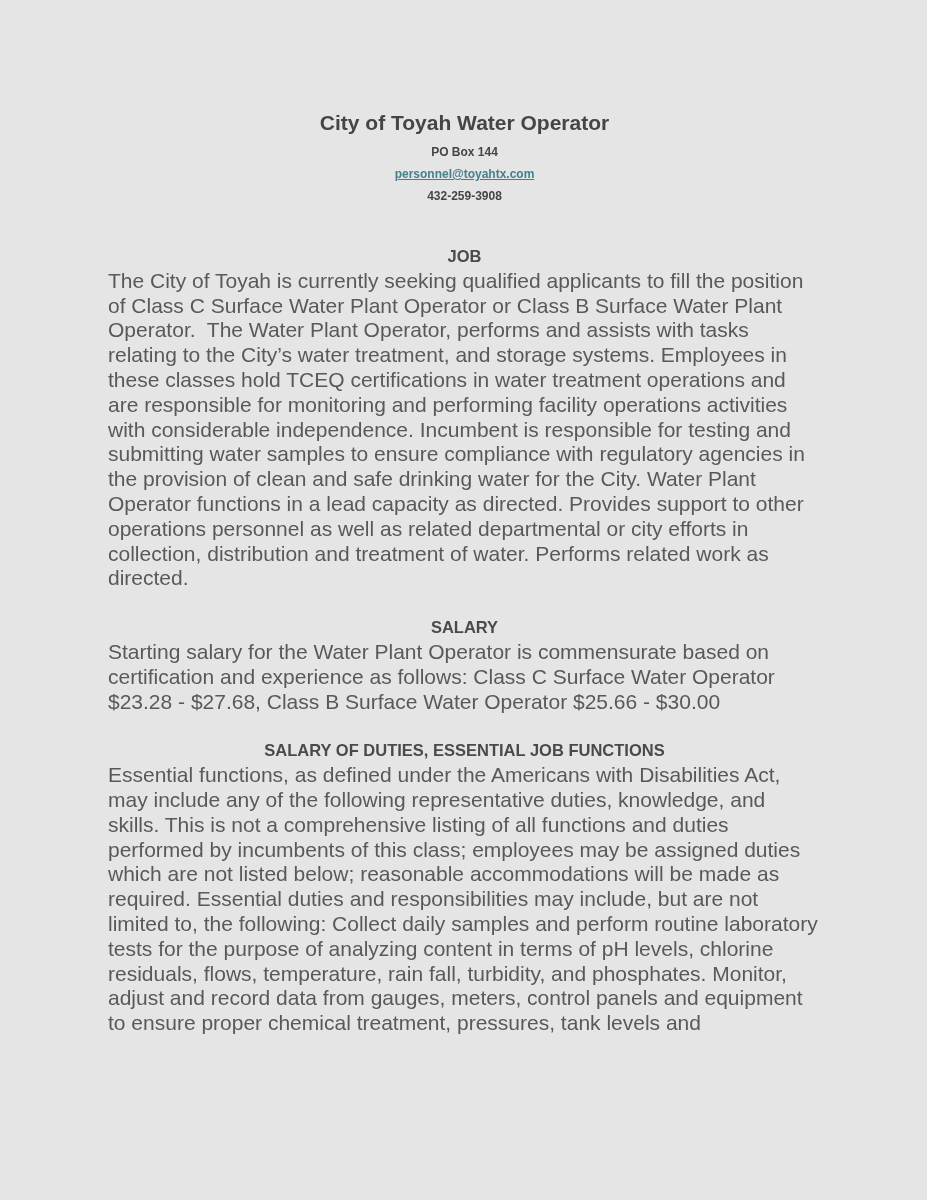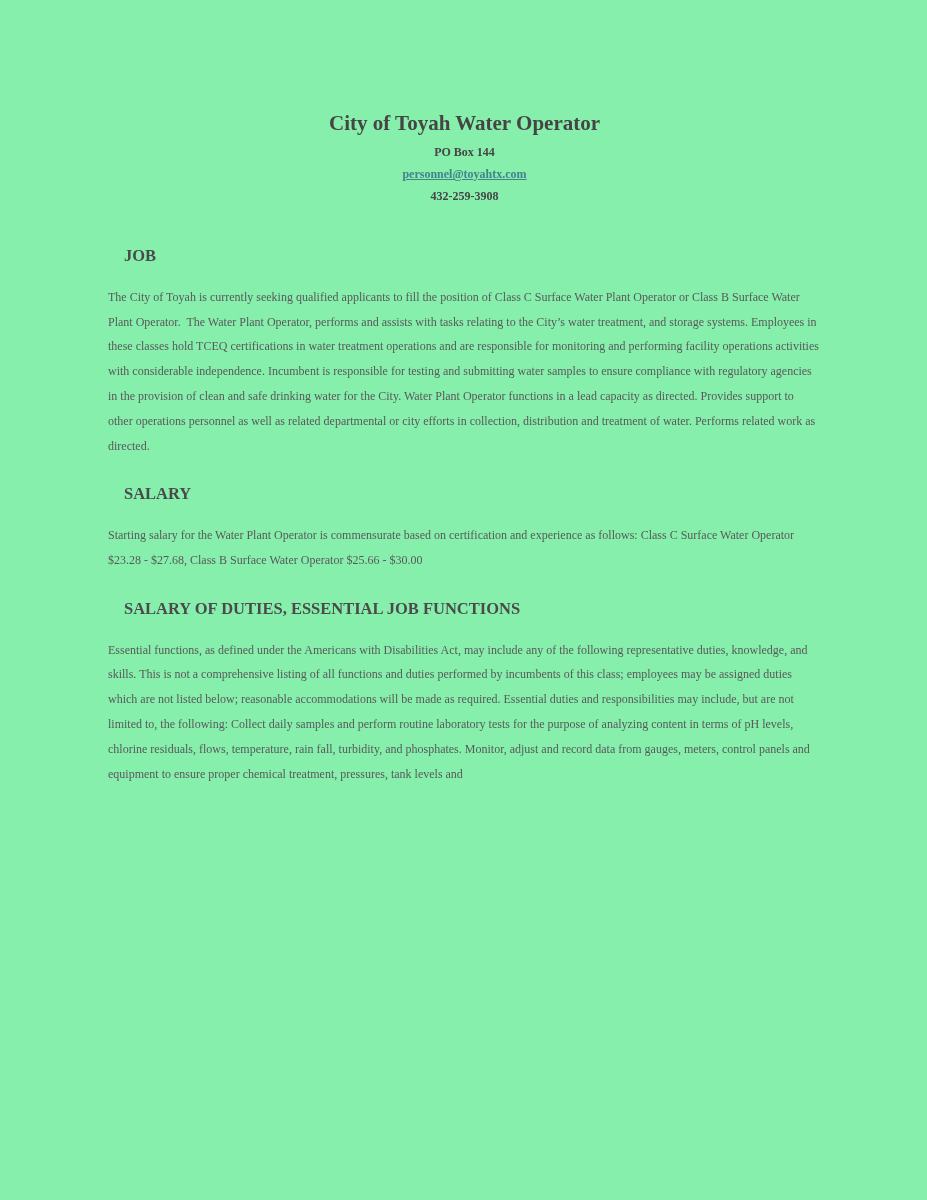--- a/index.html
+++ b/index.html
@@ -5,24 +5,24 @@
   html, body {
     margin: 0;
     padding: 0;
     background: #ffffff;
   }
   .page {
     position: relative;
     width: 927px;
     height: 1200px;
     box-sizing: border-box;
-    background: #86efac;
+    background: #e5e5e5;
     padding: 110px 106px 8px 108px;
     overflow: hidden;
-    font-family: Liberation Serif, serif;
+    font-family: Liberation Sans, sans-serif;
   }
   
   .doc-header {
     text-align: center;
     color: #454545;
   }
   .doc-header h1 {
     margin: 0 0 5px 0;
     font-size: 21px;
     line-height: 26px;
@@ -54,29 +54,30 @@
     color: #1e5c9e;
   }
   
   section {
     margin-top: 24px;
   }
   section.first-section {
     margin-top: 25px;
   }
   section h2 {
-    margin: 16px;
+    margin: 0;
     font-size: 16.5px;
     line-height: 24.8px;
     font-weight: 700;
     color: #4a4a4a;
+    text-align: center;
   }
   section p.body-text {
     margin: 0;
-    font-size: 12px;
+    font-size: 21px;
     line-height: 24.8px;
     font-weight: 400;
     color: #595959;
     white-space: pre-wrap;
     text-align: left;
   }
 </style>
 </head>
 <body>
 

